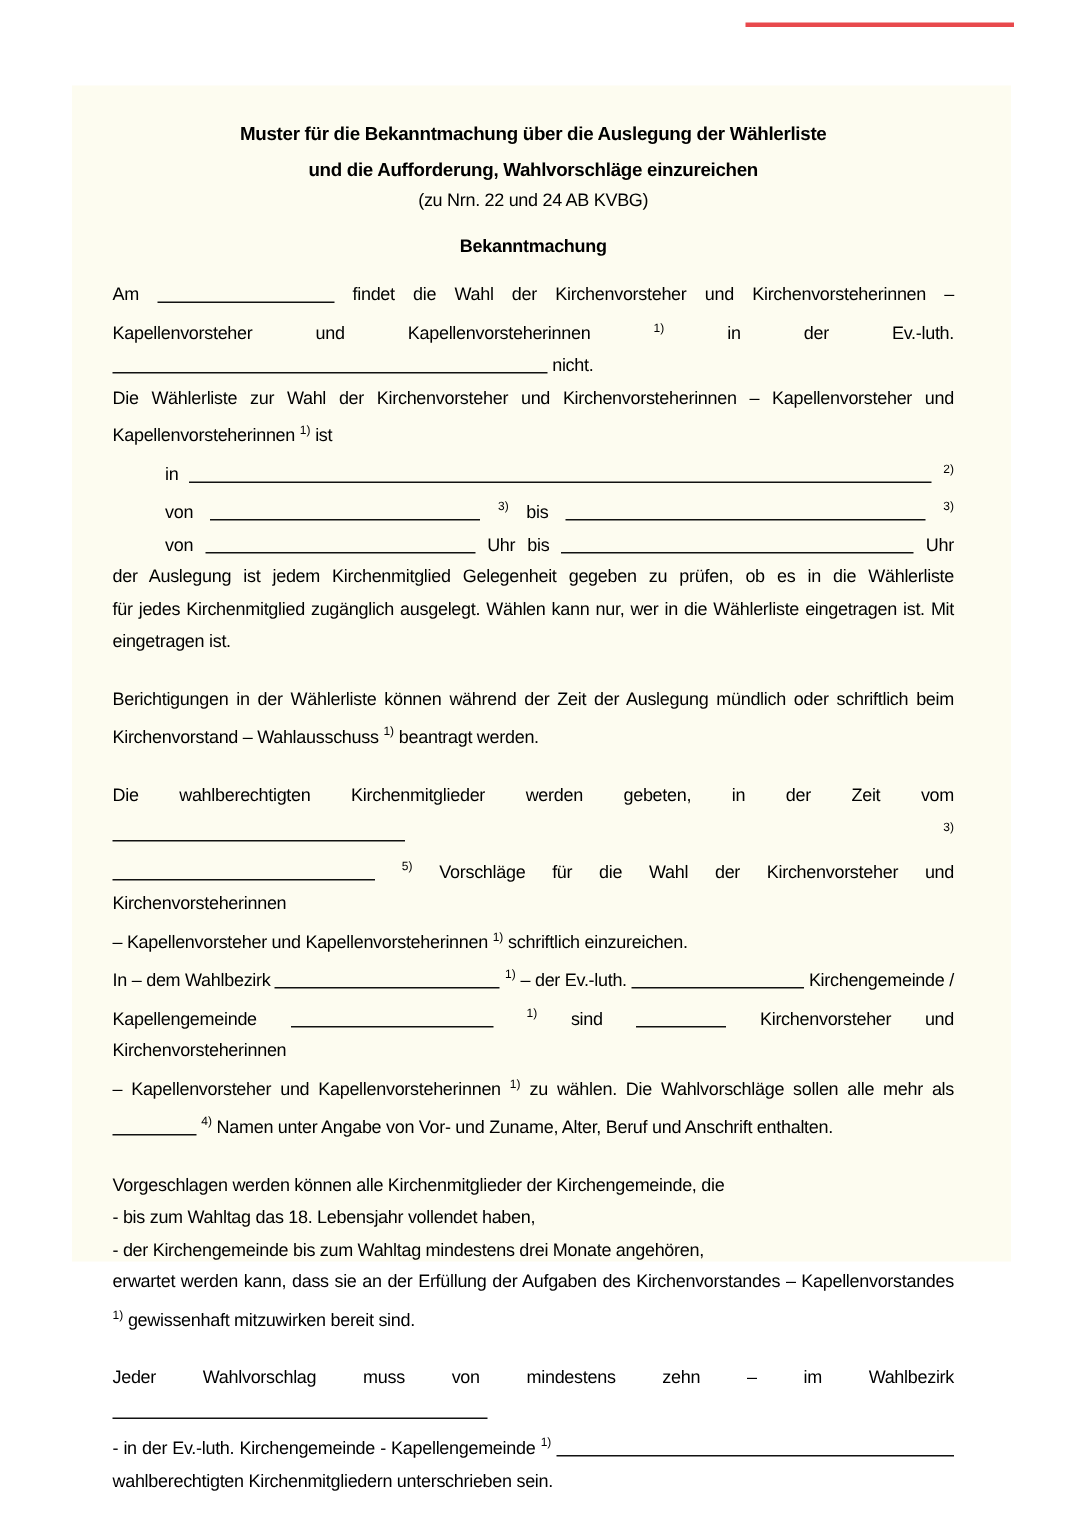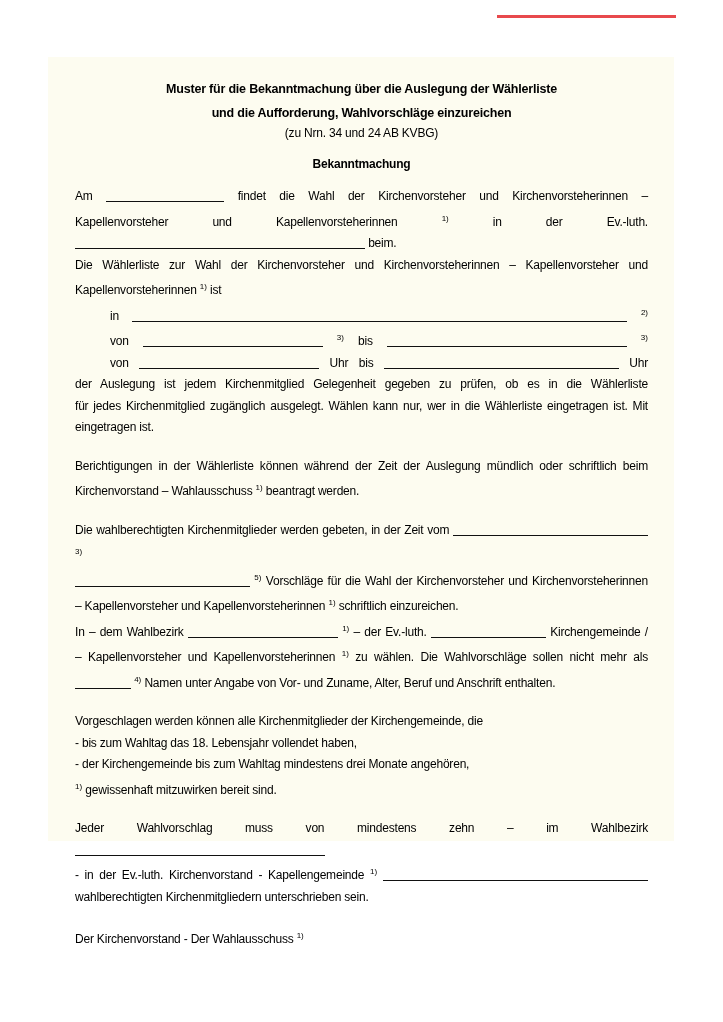--- a/index.html
+++ b/index.html
@@ -14,21 +14,21 @@
   }
   .red-line {
     position:absolute; left:497px; top:15px;
     width:179px; height:3px; background:#e8494d;
   }
   .doc-page {
     position:absolute; left:48px; top:57px;
     width:626px; height:784px;
     background:#fdfcf0;
     box-sizing:border-box;
-    padding:20px 26px 10px 27px;
+    padding:20px 38px 10px 27px;
   }
   .line {
     font-size:12px; line-height:21.5px;
     letter-spacing:-0.2px;
     text-align:left;
     white-space:normal;
   }
   .line.title { font-size:12.5px; line-height:24px; }
   .line.sub   { line-height:17px; }
   .line.head  { line-height:18px; }
@@ -52,43 +52,45 @@
 </style>
 </head>
 <body>
 
 <div class="red-line" style="background: rgb(232, 73, 77);"></div>
 
 <div class="doc-page" style="background: rgb(253, 252, 240);">
   <div>
       <div class="line center b title"><span>Muster für die Bekanntmachung über die Auslegung der Wählerliste</span> </div>
       <div class="line center b title"><span>und die Aufforderung, Wahlvorschläge einzureichen</span> </div>
-      <div class="line center sub"><span>(zu Nrn. 34 und 24 AB KVBG)</span> </div>
+      <div class="line center sub"><span>(zu Nrn. 22 und 24 AB KVBG)</span> </div>
       <div class="line center b head gap-lg"><span>Bekanntmachung</span> </div>
       <div class="line stretch gap-lg"><span>Am</span> <span class="blank" style="width: 118px;"></span> <span>findet die Wahl der Kirchenvorsteher und Kirchenvorsteherinnen –</span> </div>
       <div class="line stretch"><span>Kapellenvorsteher und Kapellenvorsteherinnen</span> <sup class="sup">1)</sup> <span>in der Ev.-luth.</span> </div>
-      <div class="line "><span class="blank" style="width: 290px;"></span> <span> beim.</span> </div>
+      <div class="line "><span class="blank" style="width: 290px;"></span> <span> nicht.</span> </div>
       <div class="line stretch"><span>Die Wählerliste zur Wahl der Kirchenvorsteher und Kirchenvorsteherinnen – Kapellenvorsteher und</span> </div>
       <div class="line "><span>Kapellenvorsteherinnen </span> <sup class="sup">1)</sup> <span> ist</span> </div>
       <div class="line indent stretch"><span>in</span> <span class="blank" style="width: 495px;"></span> <sup class="sup">2)</sup> </div>
       <div class="line indent stretch"><span>von</span> <span class="blank" style="width: 180px;"></span> <sup class="sup">3)</sup> <span>bis</span> <span class="blank" style="width: 240px;"></span> <sup class="sup">3)</sup> </div>
       <div class="line indent stretch"><span>von</span> <span class="blank" style="width: 180px;"></span> <span>Uhr bis</span> <span class="blank" style="width: 235px;"></span> <span>Uhr</span> </div>
       <div class="line stretch"><span>der Auslegung ist jedem Kirchenmitglied Gelegenheit gegeben zu prüfen, ob es in die Wählerliste</span> </div>
       <div class="line stretch"><span>für jedes Kirchenmitglied zugänglich ausgelegt. Wählen kann nur, wer in die Wählerliste eingetragen ist. Mit</span> </div>
       <div class="line "><span>eingetragen ist.</span> </div>
       <div class="line stretch gap"><span>Berichtigungen in der Wählerliste können während der Zeit der Auslegung mündlich oder schriftlich beim</span> </div>
       <div class="line "><span>Kirchenvorstand – Wahlausschuss </span> <sup class="sup">1)</sup> <span> beantragt werden.</span> </div>
       <div class="line stretch gap"><span>Die wahlberechtigten Kirchenmitglieder werden gebeten, in der Zeit vom</span> <span class="blank" style="width: 195px;"></span> <sup class="sup">3)</sup> </div>
       <div class="line stretch"><span class="blank" style="width: 175px;"></span> <sup class="sup">5)</sup> <span>Vorschläge für die Wahl der Kirchenvorsteher und Kirchenvorsteherinnen</span> </div>
       <div class="line "><span>– Kapellenvorsteher und Kapellenvorsteherinnen </span> <sup class="sup">1)</sup> <span> schriftlich einzureichen.</span> </div>
       <div class="line stretch"><span>In – dem Wahlbezirk</span> <span class="blank" style="width: 150px;"></span> <sup class="sup">1)</sup> <span>– der Ev.-luth.</span> <span class="blank" style="width: 115px;"></span> <span>Kirchengemeinde /</span> </div>
-      <div class="line stretch"><span>– Kapellenvorsteher und Kapellenvorsteherinnen</span> <sup class="sup">1)</sup> <span>zu wählen. Die Wahlvorschläge sollen nicht mehr als</span> </div>
+      <div class="line stretch"><span>Kapellengemeinde</span> <span class="blank" style="width: 135px;"></span> <sup class="sup">1)</sup> <span>sind</span> <span class="blank" style="width: 60px;"></span> <span>Kirchenvorsteher und Kirchenvorsteherinnen</span> </div>
+      <div class="line stretch"><span>– Kapellenvorsteher und Kapellenvorsteherinnen</span> <sup class="sup">1)</sup> <span>zu wählen. Die Wahlvorschläge sollen alle mehr als</span> </div>
       <div class="line "><span class="blank" style="width: 56px;"></span> <sup class="sup">4)</sup> <span> Namen unter Angabe von Vor- und Zuname, Alter, Beruf und Anschrift enthalten.</span> </div>
       <div class="line gap"><span>Vorgeschlagen werden können alle Kirchenmitglieder der Kirchengemeinde, die</span> </div>
       <div class="line "><span>- bis zum Wahltag das 18. Lebensjahr vollendet haben,</span> </div>
       <div class="line "><span>- der Kirchengemeinde bis zum Wahltag mindestens drei Monate angehören,</span> </div>
+      <div class="line stretch"><span>erwartet werden kann, dass sie an der Erfüllung der Aufgaben des Kirchenvorstandes – Kapellenvorstandes</span> </div>
       <div class="line "><sup class="sup">1)</sup> <span> gewissenhaft mitzuwirken bereit sind.</span> </div>
       <div class="line stretch gap"><span>Jeder Wahlvorschlag muss von mindestens zehn – im Wahlbezirk</span> <span class="blank" style="width: 250px;"></span> </div>
-      <div class="line stretch"><span>- in der Ev.-luth. Kirchenvorstand - Kapellengemeinde</span> <sup class="sup">1)</sup> <span class="blank" style="width: 265px;"></span> </div>
+      <div class="line stretch"><span>- in der Ev.-luth. Kirchengemeinde - Kapellengemeinde</span> <sup class="sup">1)</sup> <span class="blank" style="width: 265px;"></span> </div>
       <div class="line "><span>wahlberechtigten Kirchenmitgliedern unterschrieben sein.</span> </div>
       <div class="line gap"><span>Der Kirchenvorstand - Der Wahlausschuss </span> <sup class="sup">1)</sup> </div>
     </div>
 </div>
 
 </body></html>

